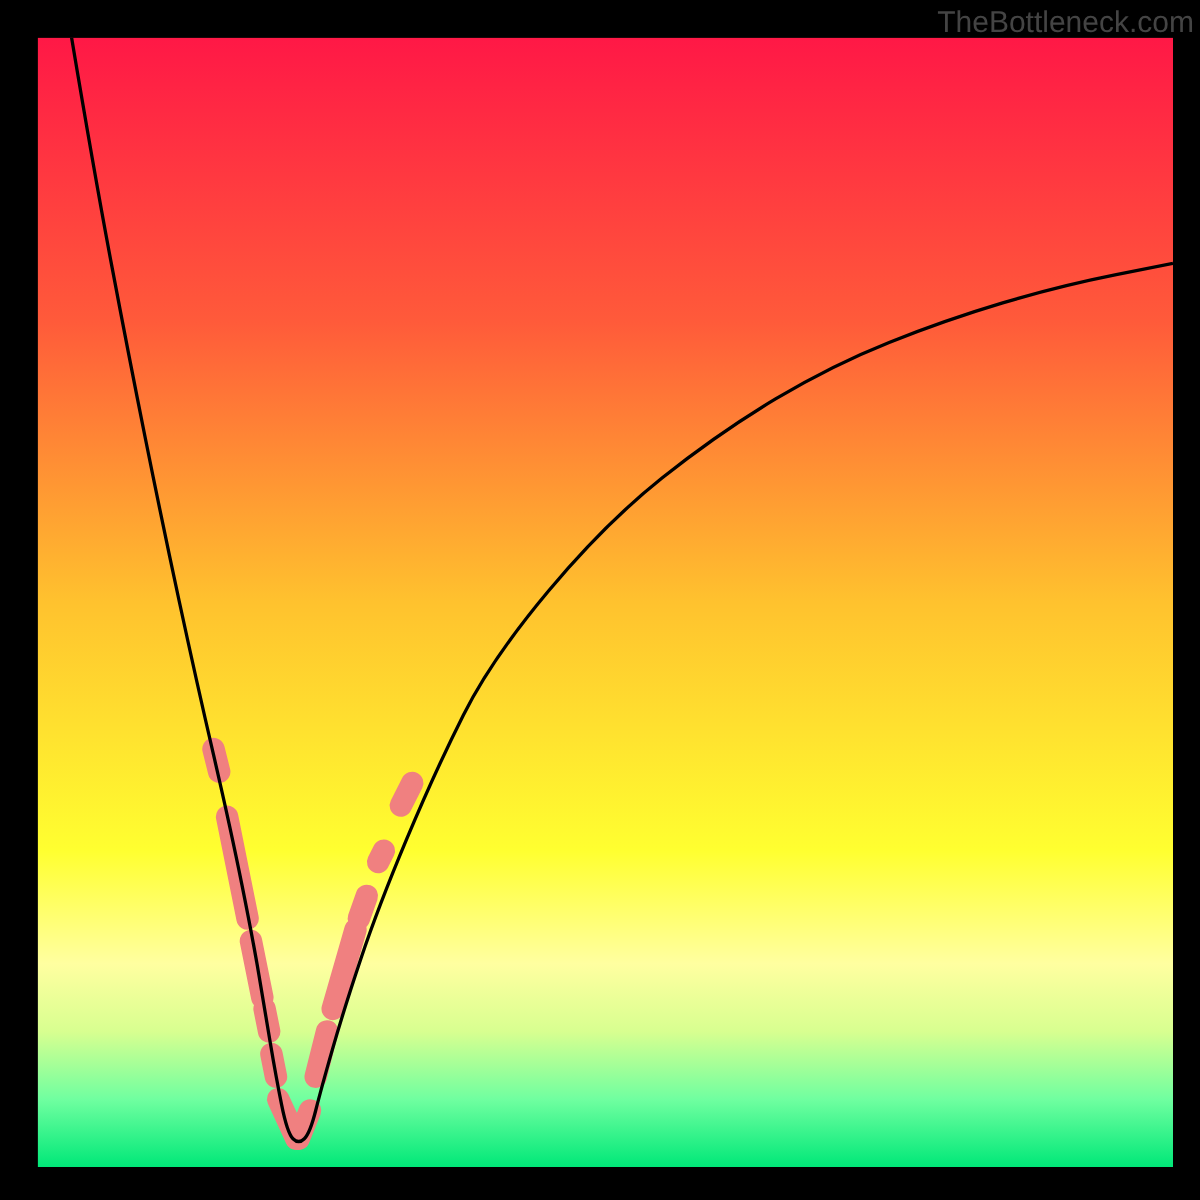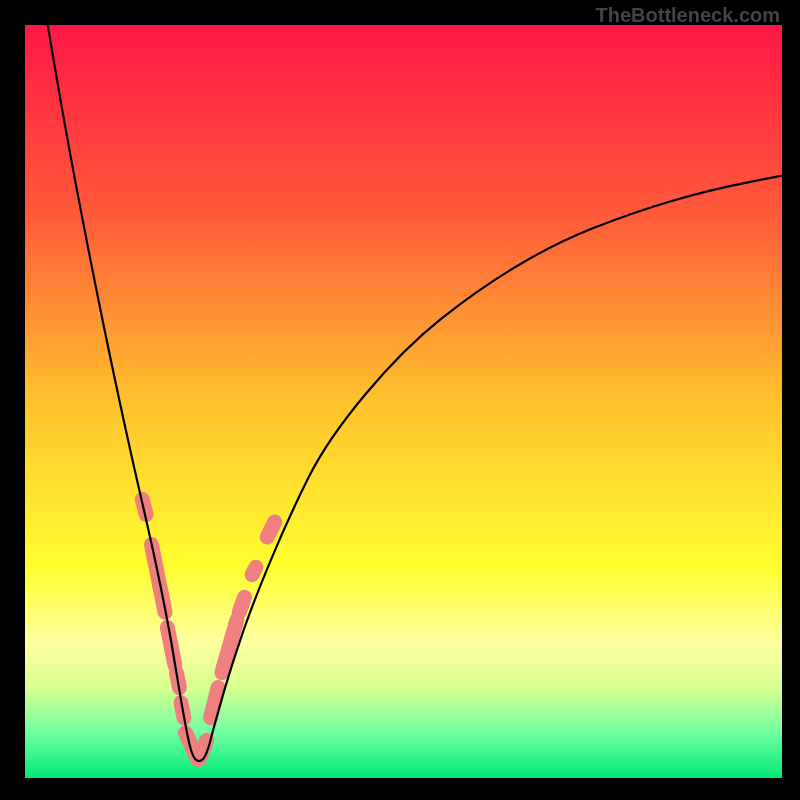--- a/index.html
+++ b/index.html
@@ -6,24 +6,24 @@
     body {
       width: 800px;
       height: 800px;
       background: #000;
       position: relative;
       font-family: Arial, sans-serif;
     }
     .watermark {
       position: absolute;
       top: 4px;
-      right: 20px;
+      right: 4px;
       color: #444;
       font-size: 20px;
-      font-weight: 700;
+      font-weight: 400;
       z-index: 10;
     }
     .plot-area {
       position: absolute;
       top: 25px;
       left: 25px;
       width: 757px;
       height: 753px;
       overflow: hidden;
     }

